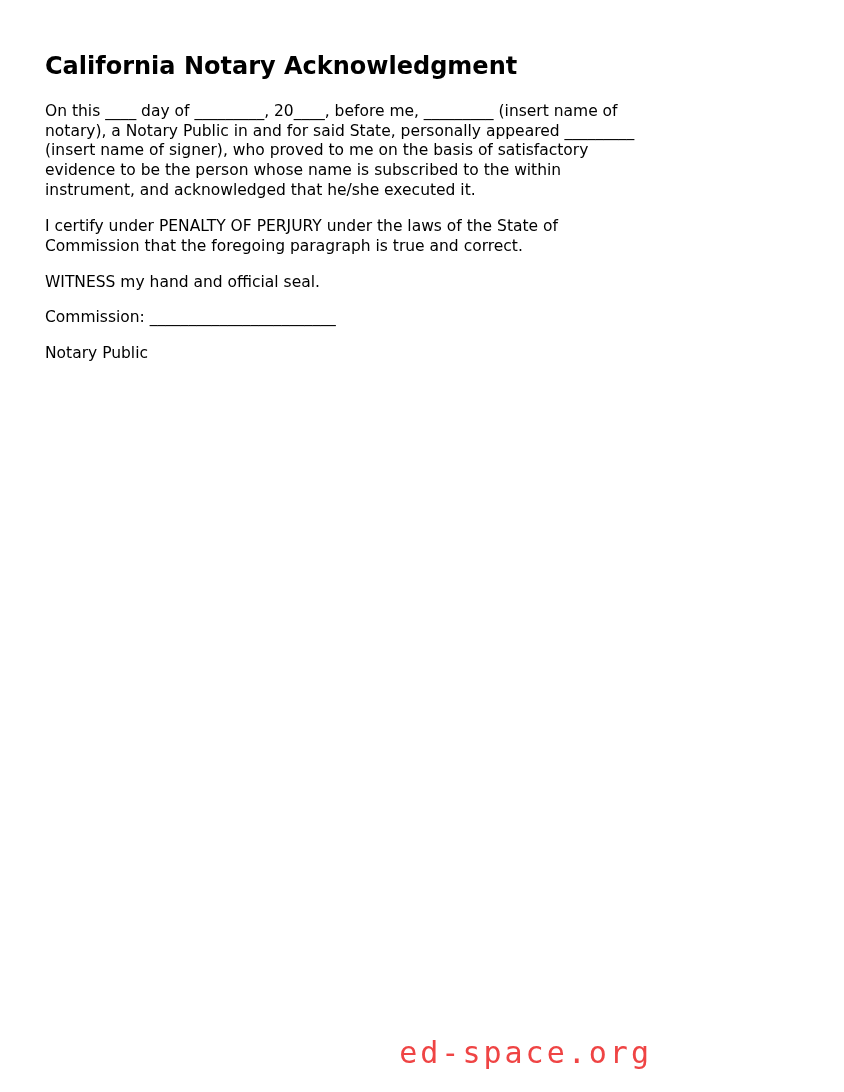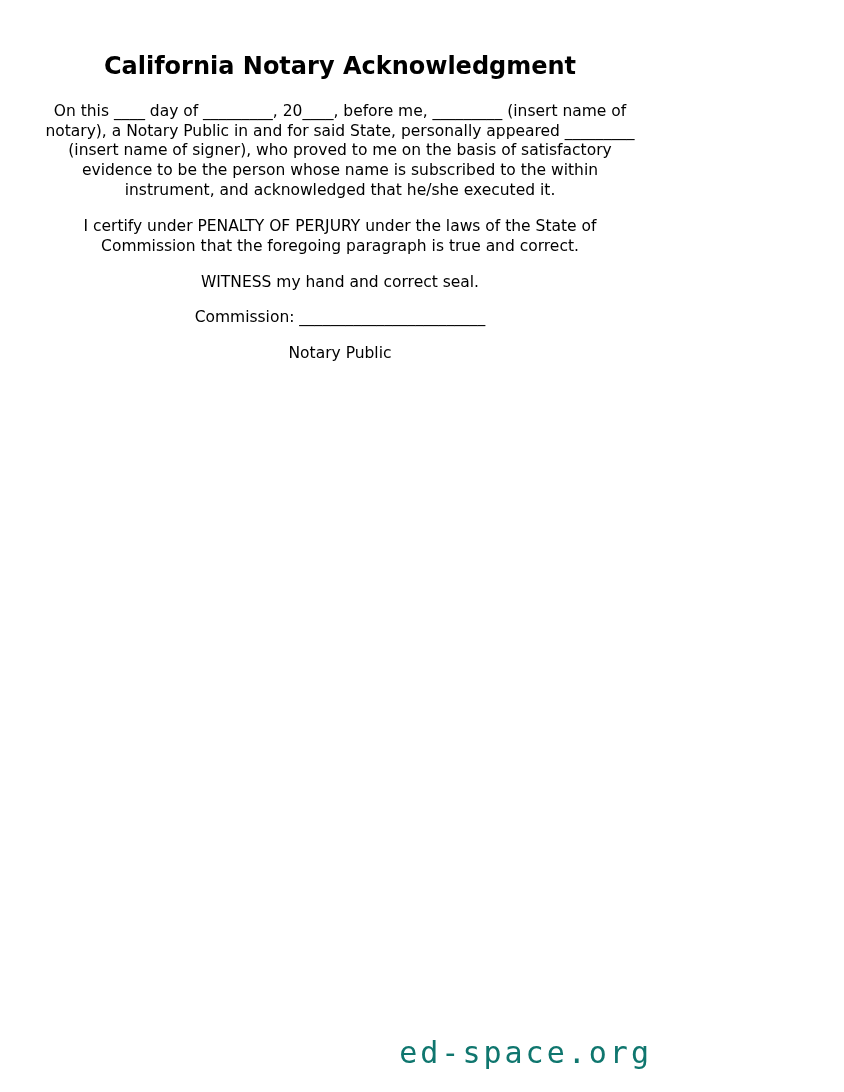--- a/index.html
+++ b/index.html
@@ -14,21 +14,20 @@
     overflow: hidden;
     font-family: "DejaVu Sans", sans-serif;
     color: #000000;
   }
   .page {
     box-sizing: border-box;
     width: 680px;
     height: 1092px;
     padding: 52px 45px 0 45px;
     position: relative;
-    text-align: center;
   }
   .doc-title {
     font-family: "DejaVu Sans", sans-serif;
     font-weight: bold;
     font-size: 24px;
     line-height: 1.2;
     margin: 0 0 21px 0;
     color: #000000;
   }
   .doc-body p {
@@ -38,38 +37,38 @@
     max-width: 754px;
     color: #000000;
   }
   .watermark {
     position: absolute;
     right: 28px;
     bottom: 22px;
     font-family: "DejaVu Sans Mono", monospace;
     font-size: 30px;
     letter-spacing: 3px;
-    color: #0f766e;
+    color: #ef4444;
     white-space: nowrap;
   }
 </style>
 </head>
 <body>
 
 <div class="page">
   <h1 class="doc-title">California Notary Acknowledgment</h1>
 
   <div class="doc-body">
 
 
     <p>On this ____ day of _________, 20____, before me, _________ (insert name of notary), a Notary Public in and for said State, personally appeared _________ (insert name of signer), who proved to me on the basis of satisfactory evidence to be the person whose name is subscribed to the within instrument, and acknowledged that he/she executed it.</p>
 
     <p>I certify under PENALTY OF PERJURY under the laws of the State of Commission that the foregoing paragraph is true and correct.</p>
 
-    <p>WITNESS my hand and correct seal.</p>
+    <p>WITNESS my hand and official seal.</p>
 
     <p>Commission: ________________________</p>
 
     <p>Notary Public</p>
 
   </div>
 
   <div class="watermark">ed-space.org</div>
 </div>
 

